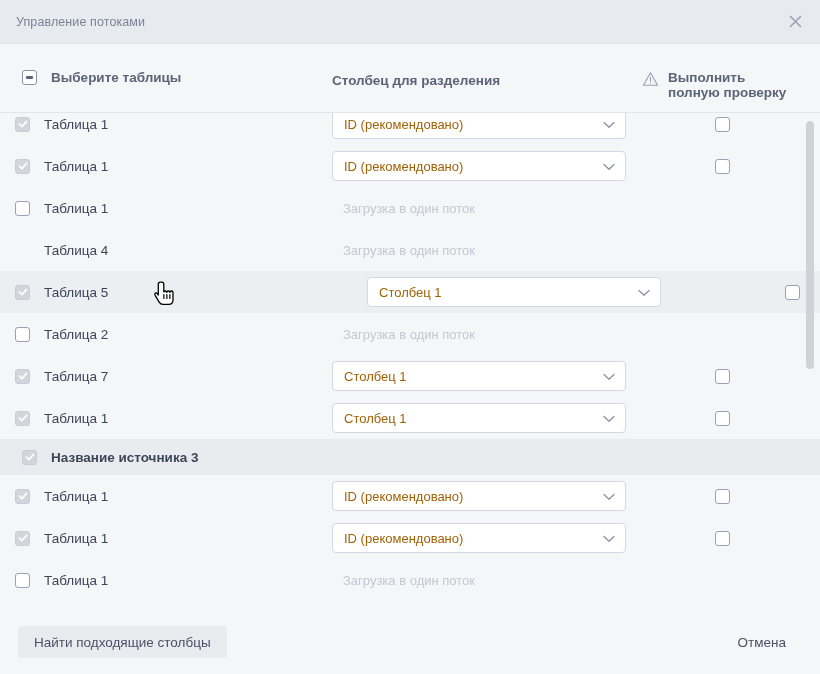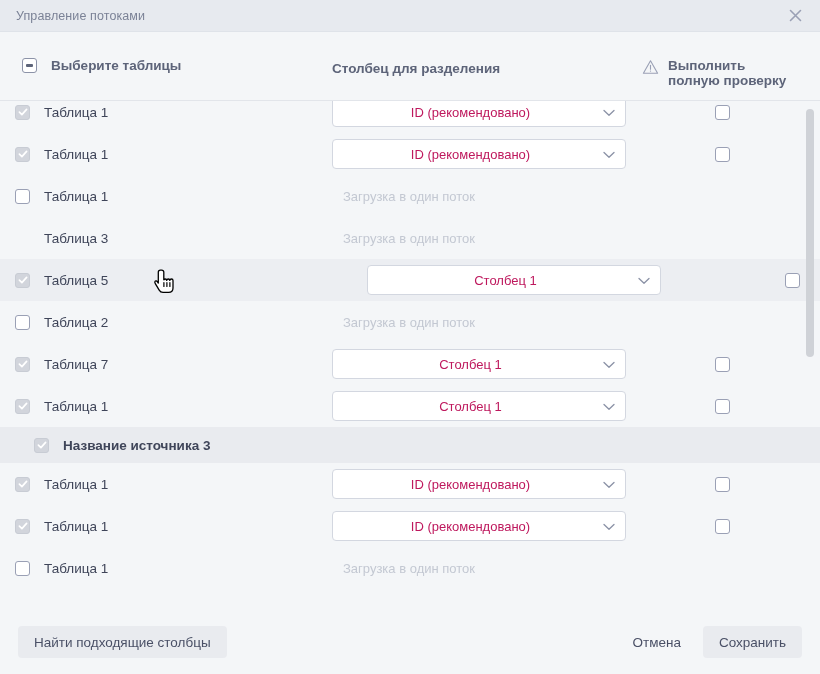--- a/index.html
+++ b/index.html
@@ -19,21 +19,21 @@
     position: relative;
     width: 820px;
     height: 674px;
     background: #f4f6f8;
     display: flex;
     flex-direction: column;
   }
 
   
   .titlebar {
-    height: 32px;
+    height: 44px;
     min-height: 32px;
     background: #e7eaef;
     border-bottom: 1px solid #dfe3e9;
     display: flex;
     align-items: center;
     padding: 0 14px 0 16px;
     box-sizing: border-box;
   }
   .titlebar-title {
     font-size: 12.5px;
@@ -151,21 +151,21 @@
     background: #e9ebef;
     height: 36px;
   }
   .cell-table {
     width: 332px;
     display: flex;
     align-items: center;
     padding-left: 15px;
     box-sizing: border-box;
   }
-  .row.group .cell-table { padding-left: 34px; }
+  .row.group .cell-table { padding-left: 22px; }
   .cb-row { margin-right: 14px; }
   .cb-spacer { width: 15px; margin-right: 14px; flex:none; }
   .row-label {
     font-size: 13.5px;
     color: #3f4559;
   }
   .row.group .row-label {
     font-weight: bold;
     color: #3f4559;
     font-size: 13.5px;
@@ -184,25 +184,24 @@
     border-radius: 4px;
     box-sizing: border-box;
     display: flex;
     align-items: center;
     padding: 0 10px 0 11px;
     cursor: pointer;
   }
   .select-value {
     flex: 1;
     font-size: 13px;
-    color: #be185d;
+    color: #a16207;
     white-space: nowrap;
     overflow: hidden;
     text-overflow: ellipsis;
-    text-align: center;
   }
   .chevron { flex: none; margin-left: 6px; }
   .placeholder-text {
     font-size: 13px;
     color: #c3c8d2;
     padding-left: 11px;
   }
   .cell-full {
     flex: 1;
     display: flex;
@@ -360,21 +359,21 @@
             <span class="row-label">Таблица 1</span>
           </div>
           <div class="cell-split">
             <span class="placeholder-text">Загрузка в один поток</span>
           </div>
           <div class="cell-full"></div>
         </div>
         <div class="row">
           <div class="cell-table">
             <div class="cb-spacer"></div>
-            <span class="row-label">Таблица 3</span>
+            <span class="row-label">Таблица 4</span>
           </div>
           <div class="cell-split">
             <span class="placeholder-text">Загрузка в один поток</span>
           </div>
           <div class="cell-full"></div>
         </div>
         <div class="row hovered">
           <div class="cell-table">
             <div class="cb cb-row checked">
               <svg width="10" height="10" viewBox="0 0 10 10">
@@ -523,17 +522,16 @@
         <path d="M11.9 15.5 L11.9 19.4 M14.9 15.5 L14.9 19.4 M17.9 15.5 L17.9 19.4" stroke="#000000" stroke-width="1.2" stroke-linecap="round"></path>
       </svg>
     </div>
   </div>
 
   <div class="footer">
     <button class="btn btn-secondary">Найти подходящие столбцы</button>
     <div class="spacer"></div>
     <div class="footer-right">
       <button class="btn btn-ghost">Отмена</button>
-      <button class="btn btn-secondary">Сохранить</button>
     </div>
   </div>
 
 </div>
 
 </body></html>

